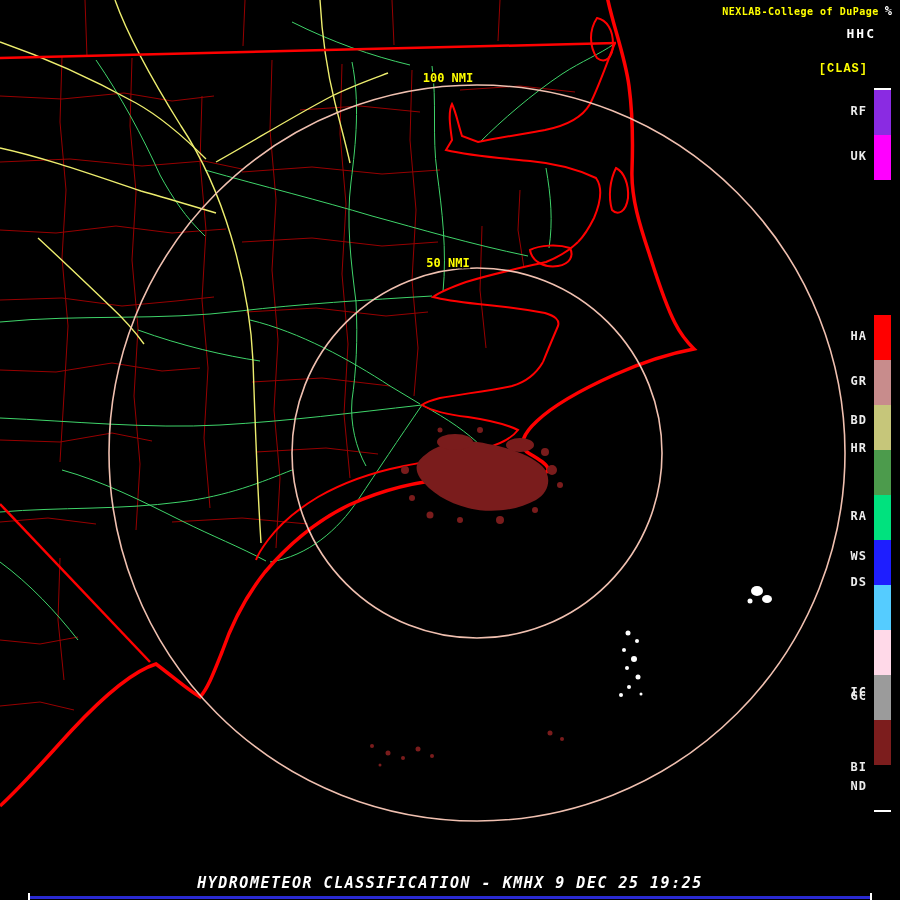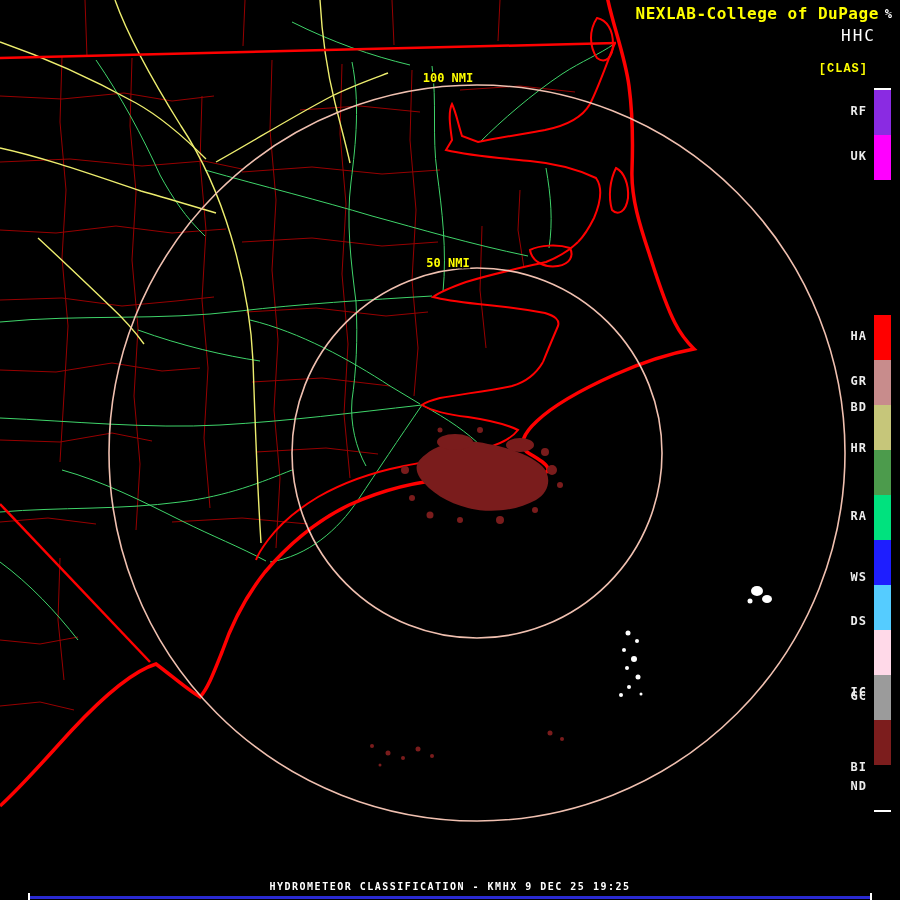--- a/index.html
+++ b/index.html
@@ -1,34 +1,34 @@
 <!DOCTYPE html>
 <html style="--brand: #FFFF00; --product_code: #FFFFFF; --product_tag: #FFFF00; --legend_label: #ECECEC; --ring: #F0C0B0; --ring_label: #FFFF00; --coast: #FF0000; --county: #A00000; --road_primary: #EDED6E; --road_secondary: #3FD46A; --echo_biological: #7A1C1C; --echo_snow: #FFFFFF; --status_text: #FFFFFF; --status_line: #2A2AD0;"><head>
 <meta charset="utf-8">
 <style>
   html,body{margin:0;padding:0;background:#000;}
   body{width:900px;height:900px;position:relative;overflow:hidden;
        font-family:"DejaVu Sans Mono","Liberation Mono",monospace;}
   #map-svg{position:absolute;left:0;top:0;}
   .brand-row{position:absolute;top:4px;right:8px;display:flex;align-items:center;gap:6px;}
-  .brand{color:var(--brand);font-size:16px;font-weight:bold;letter-spacing:0.5px;}
+  .brand{color:var(--brand);font-size:10px;font-weight:bold;letter-spacing:0.5px;}
   .logo{color:#fff;font-size:12px;font-weight:bold;}
   .product-code{position:absolute;top:26px;right:24px;color:var(--product_code);
-                font-size:16px;font-weight:normal;letter-spacing:2px;}
+                font-size:13px;font-weight:bold;letter-spacing:2px;}
   .product-tag{position:absolute;top:62px;right:32px;color:var(--product_tag);
                font-size:12px;font-weight:bold;letter-spacing:1px;font-family:Liberation Mono, monospace;}
   .legend-bar{position:absolute;top:88px;right:9px;width:17px;height:720px;
               display:flex;flex-direction:column;
               border-top:2px solid #fff;border-bottom:2px solid #fff;}
   .legend-seg{flex:1;}
   .legend-labels{position:absolute;top:88px;right:33px;width:34px;height:720px;}
   .legend-label{position:absolute;right:0;transform:translateY(-50%);
                 color:var(--legend_label);font-size:12px;font-weight:bold;letter-spacing:1px;}
   .status-text{position:absolute;bottom:8px;left:0;width:100%;text-align:center;
-               color:var(--status_text);font-size:10px;font-weight:bold;letter-spacing:1.5px;}
+               color:var(--status_text);font-size:15px;font-weight:bold;letter-spacing:1.5px;font-style:italic;}
   .status-line{position:absolute;bottom:1px;left:28px;width:844px;height:3px;
                background:var(--status_line);}
   .tick{position:absolute;width:2px;height:8px;background:#fff;top:-3px;}
   .tick.left{left:0;}
   .tick.right{right:0;}
 </style>
 </head>
 <body>
 
 <svg id="map-svg" width="900" height="900" viewBox="0 0 900 900">
@@ -179,25 +179,25 @@
   <span class="logo">%</span>
 </div>
 <div class="product-code">HHC</div>
 <div class="product-tag">[CLAS]</div>
 
 <div class="legend-labels">
     <div class="legend-label" style="top: 22.5px; margin-left: 8px;">RF</div>
     <div class="legend-label" style="top: 67.5px;">UK</div>
     <div class="legend-label" style="top: 247.5px;">HA</div>
     <div class="legend-label" style="top: 292.5px;">GR</div>
-    <div class="legend-label" style="top: 319px; text-align: right;">BD</div>
+    <div class="legend-label" style="top: 332px; text-align: right;">BD</div>
     <div class="legend-label" style="top: 360px;">HR</div>
     <div class="legend-label" style="top: 427.5px;">RA</div>
-    <div class="legend-label" style="top: 489px; text-align: center;">WS</div>
-    <div class="legend-label" style="top: 533px; margin-left: 44px;">DS</div>
+    <div class="legend-label" style="top: 468px; text-align: center;">WS</div>
+    <div class="legend-label" style="top: 494px; margin-left: 44px;">DS</div>
     <div class="legend-label" style="top: 562.5px; margin-top: 41px;">IC</div>
     <div class="legend-label" style="top: 607.5px;">GC</div>
     <div class="legend-label" style="top: 679px;">BI</div>
     <div class="legend-label" style="top: 697.5px; text-align: right;">ND</div>
   </div>
 <div class="legend-bar">
     <div class="legend-seg" style="background: rgb(138, 43, 226);"></div>
     <div class="legend-seg" style="background: rgb(255, 0, 255);"></div>
     <div class="legend-seg" style="background: rgb(0, 0, 0);"></div>
     <div class="legend-seg" style="background: rgb(0, 0, 0);"></div>

